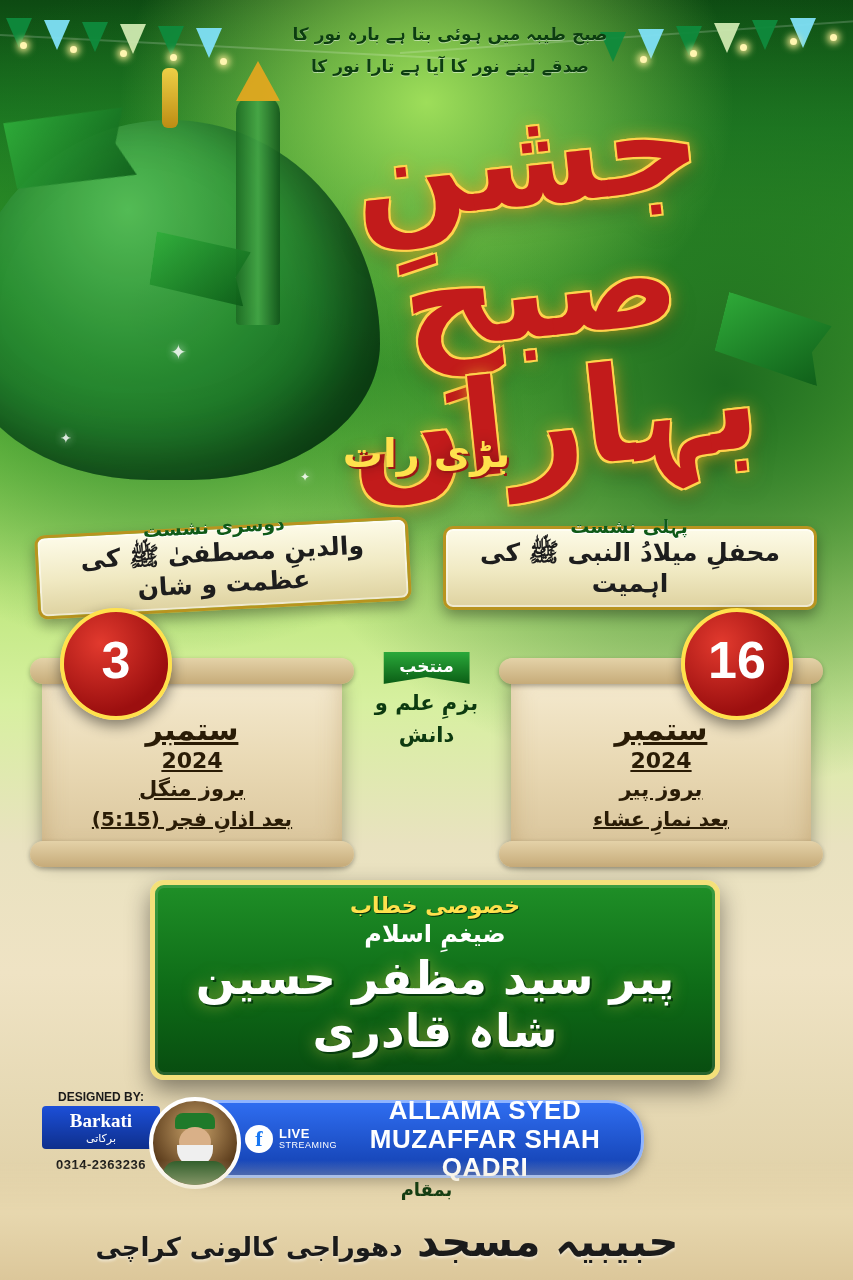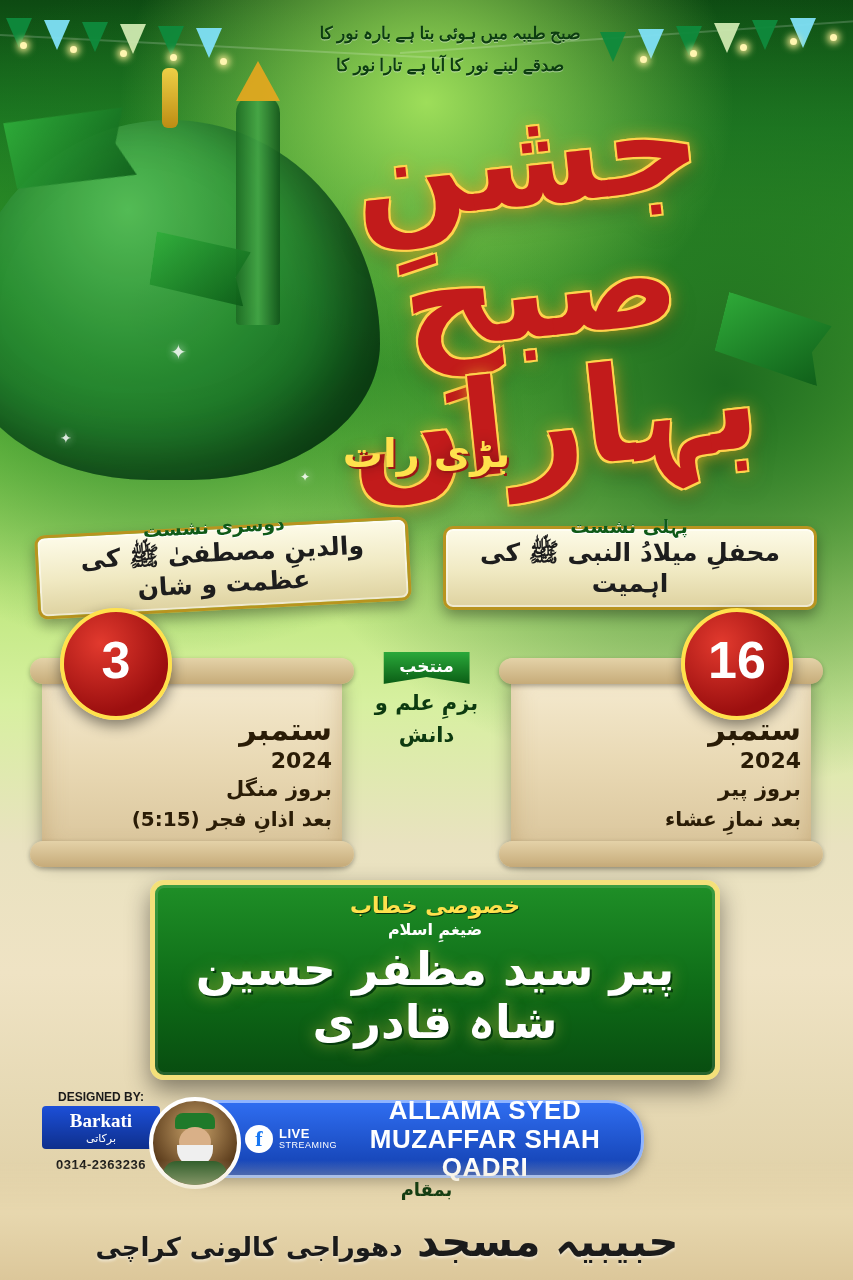--- a/index.html
+++ b/index.html
@@ -56,21 +56,20 @@
   .sparkle{position:absolute;color:#fff;text-shadow:0 0 10px #fff;font-size:20px;opacity:.85;}
 
   
   .urdu{direction:rtl;unicode-bidi:bidi-override;font-family:"DejaVu Sans", sans-serif;}
 
   
   .couplet{
     position:absolute;top:18px;left:250px;width:400px;text-align:center;
     color:#0c3d10;font-size:17px;line-height:1.9;font-weight:bold;
     text-shadow:0 1px 0 rgba(255,255,255,.45);
-    font-family:Liberation Serif, serif;
   }
 
   
   .title-wrap{
     position:absolute;top:120px;left:250px;width:580px;height:340px;
     display:flex;align-items:center;justify-content:center;
   }
   .title-main{
     font-family:"DejaVu Sans", sans-serif;direction:rtl;
     font-size:132px;line-height:1;font-weight:bold;letter-spacing:2px;
@@ -122,21 +121,21 @@
   }
   .scroll:before,.scroll:after{
     content:"";position:absolute;left:-12px;width:324px;height:26px;
     background:linear-gradient(180deg,#e4d2a8,#c6ab79);border-radius:13px;
     box-shadow:0 2px 5px rgba(0,0,0,.3);
   }
   .scroll:before{top:-12px;} .scroll:after{bottom:-12px;}
   .scroll-r{right:42px;} .scroll-l{left:42px;}
   .scroll-body{
     position:absolute;inset:16px 10px 10px 10px;direction:rtl;
-    font-family:"DejaVu Sans", sans-serif;color:#2a1c06;
+    font-family:"DejaVu Sans", sans-serif;color:#2a1c06;text-align:center;text-decoration:underline;
   }
   .date-big{
     position:absolute;top:-22px;width:104px;height:104px;border-radius:50%;
     background:radial-gradient(circle at 35% 30%,#e23a2e,#9c0f0f 70%);
     border:4px solid #ffe14d;box-shadow:0 6px 14px rgba(0,0,0,.45);
     color:#fff;font-size:52px;font-weight:bold;line-height:96px;text-align:center;
     font-family:"Liberation Sans", sans-serif;
   }
   .date-r{right:60px;} .date-l{left:60px;}
   .scroll-month{font-size:30px;font-weight:bold;line-height:1.2;margin-top:26px;}
@@ -163,21 +162,21 @@
     border:5px solid #f3e07a;border-radius:14px;
     box-shadow:0 10px 24px rgba(0,0,0,.45), inset 0 0 0 3px rgba(255,255,255,.12);
     text-align:center;
   }
   .sp-tag{
     margin-top:8px;direction:rtl;font-family:"DejaVu Sans", sans-serif;
     font-size:22px;font-weight:bold;color:#ffe14d;text-shadow:1px 1px 0 #05320a;
   }
   .sp-title{
     margin-top:2px;direction:rtl;font-family:"DejaVu Sans", sans-serif;
-    font-size:16px;font-weight:bold;color:#ffffff;
+    font-size:24px;font-weight:bold;color:#ffffff;
   }
   .sp-name{
     margin-top:4px;direction:rtl;font-family:"DejaVu Sans", sans-serif;
     font-size:46px;font-weight:bold;color:#fff;line-height:1.15;
     text-shadow:2px 2px 0 #063c0c,0 0 16px rgba(255,225,80,.5);
   }
 
   
   .designer{
     position:absolute;left:42px;top:1090px;width:118px;text-align:center;

